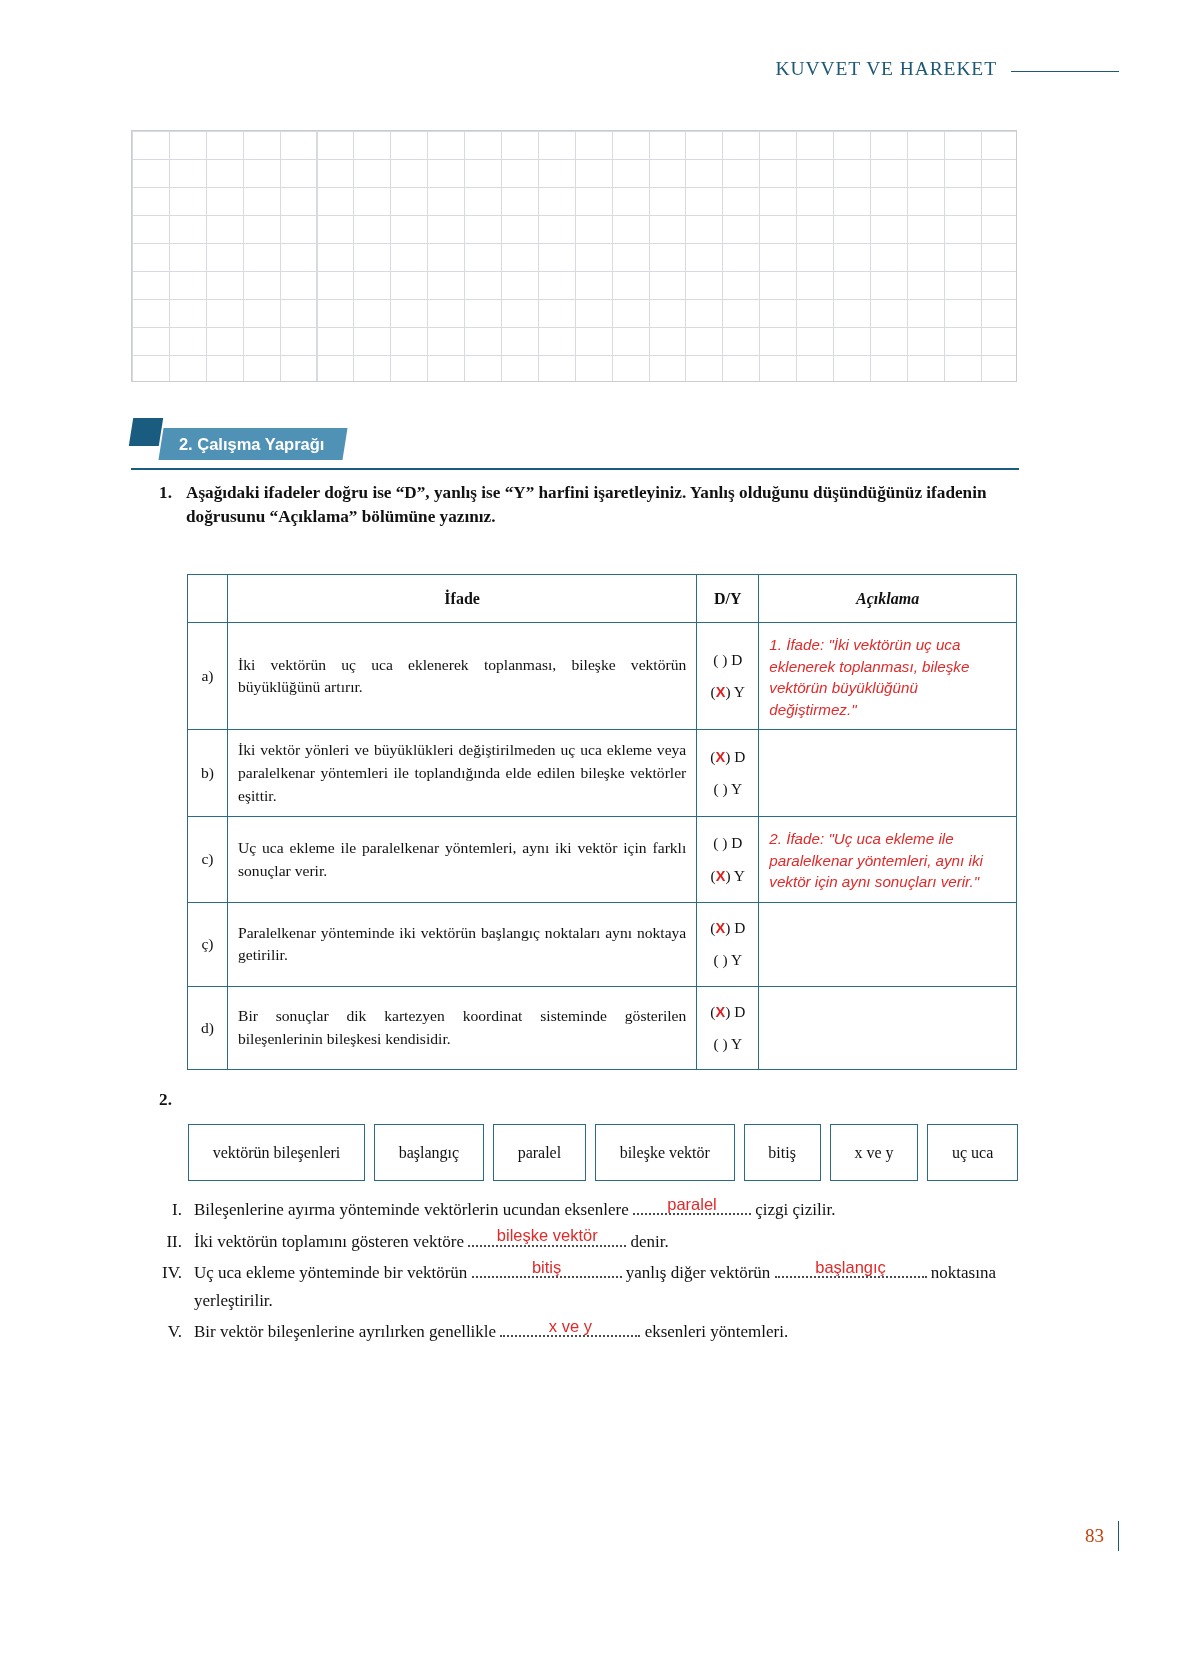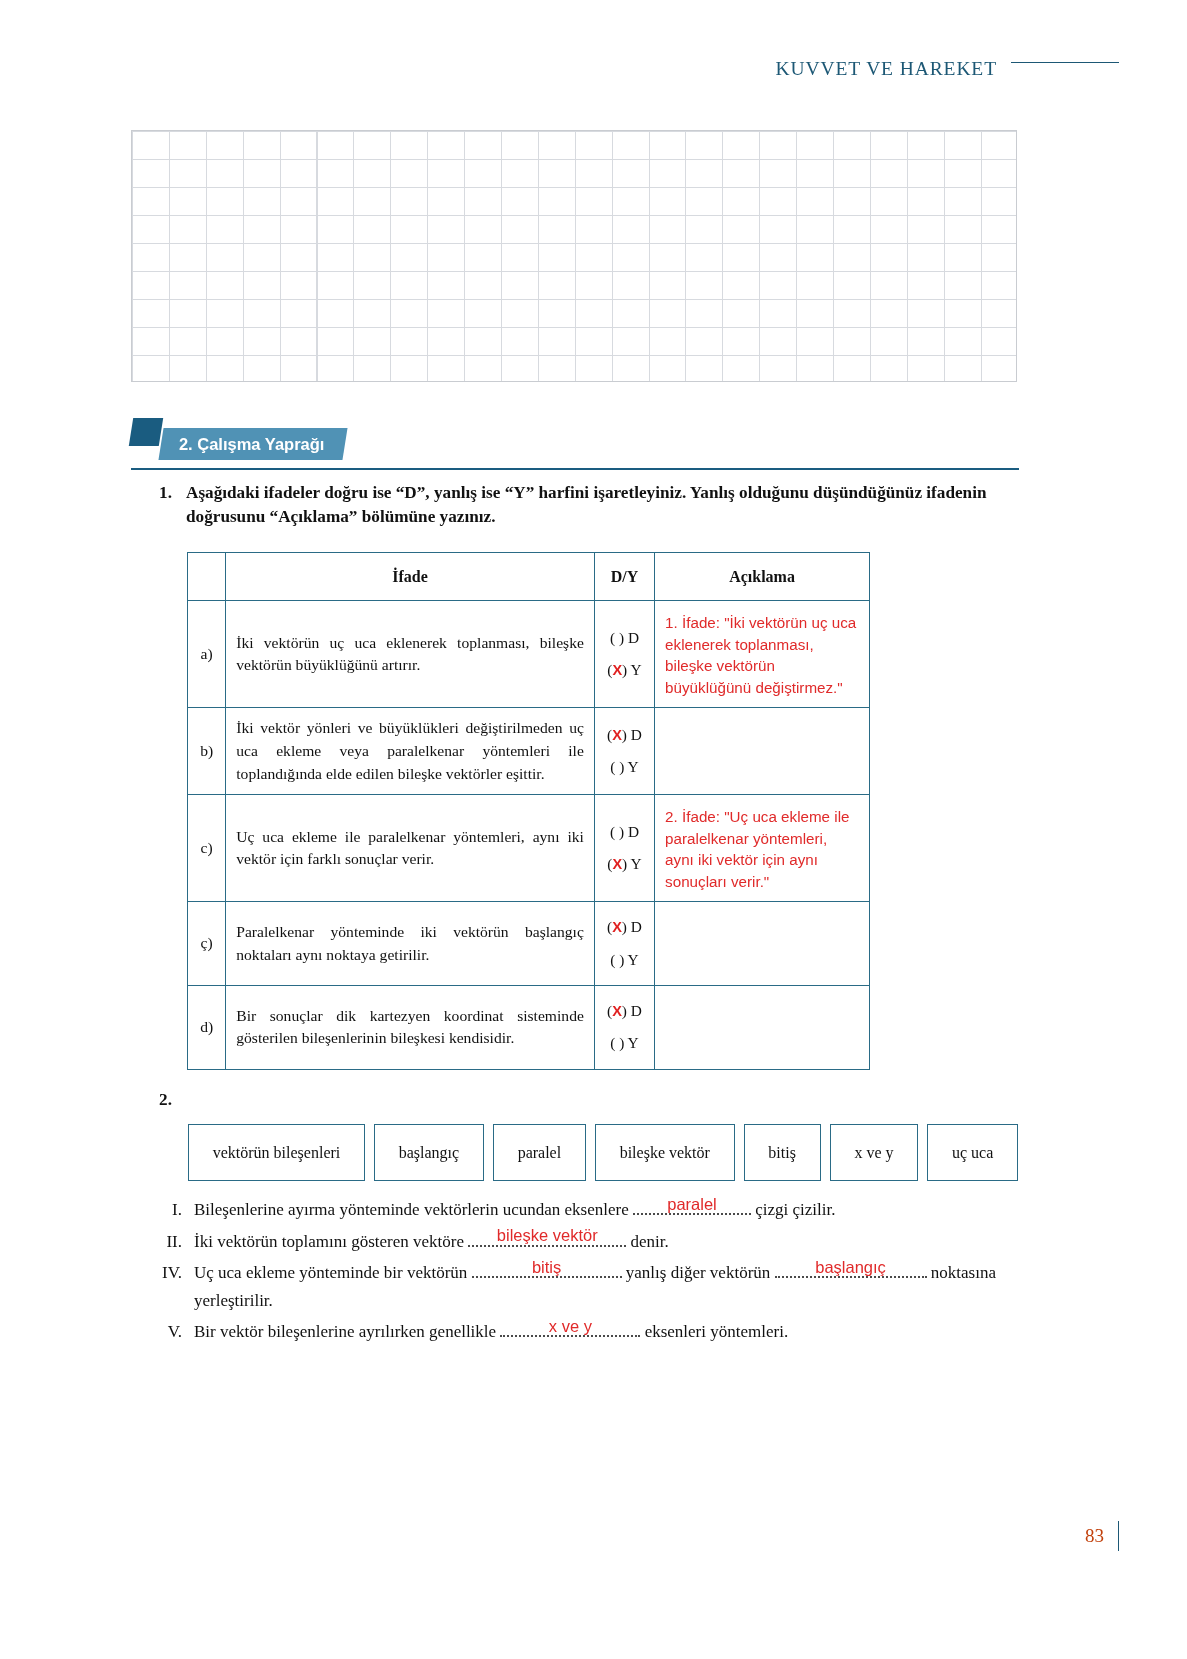--- a/index.html
+++ b/index.html
@@ -13,21 +13,21 @@
     position: relative;
     overflow: hidden;
   }
 
   
   .page-header {
     position: absolute;
     top: 58px;
     right: 68px;
     display: flex;
-    align-items: flex-start;
+    align-items: center;
     gap: 14px;
   }
   .page-header .title {
     font-family: "Liberation Serif", serif;
     font-size: 19.5px;
     letter-spacing: 0.9px;
     color: #1d5875;
     white-space: nowrap;
   }
   .page-header .rule {
@@ -108,43 +108,43 @@
   .q-num { width: 24px; text-align: right; flex: 0 0 24px; }
   .q-text { max-width: 840px; }
 
   #q1 { left: 148px; top: 481px; width: 880px; }
   #q2 { left: 148px; top: 1088px; width: 880px; }
 
   
   .tbl {
     position: absolute;
     left: 187px;
-    top: 552px;
-    width: 683px;
+    top: 574px;
+    width: 830px;
     border-collapse: collapse;
     font-size: 15.6px;
     line-height: 1.45;
     border-radius: 16px;
   }
   .tbl td, .tbl th {
     border: 1px solid #2a6b86;
     padding: 9px 10px;
     vertical-align: middle;
     font-weight: normal;
   }
   .tbl thead th {
     text-align: center;
     font-weight: bold;
     font-size: 16px;
     height: 48px;
   }
   .col-label { width: 40px; text-align: center; }
   .col-ifade { width: 470px; text-align: justify; }
   .col-dy    { width: 62px; }
-  .col-aciklama { width: 258px; vertical-align: top; }
+  .col-aciklama { width: 258px; vertical-align: top; font-style: italic; }
 
   .tbl td.col-ifade { text-align: justify; }
   .tbl td.col-label { text-align: center; }
 
   .dy-cell {
     text-align: center;
     padding: 6px 4px;
     font-size: 15.4px;
   }
   .dy-line {

